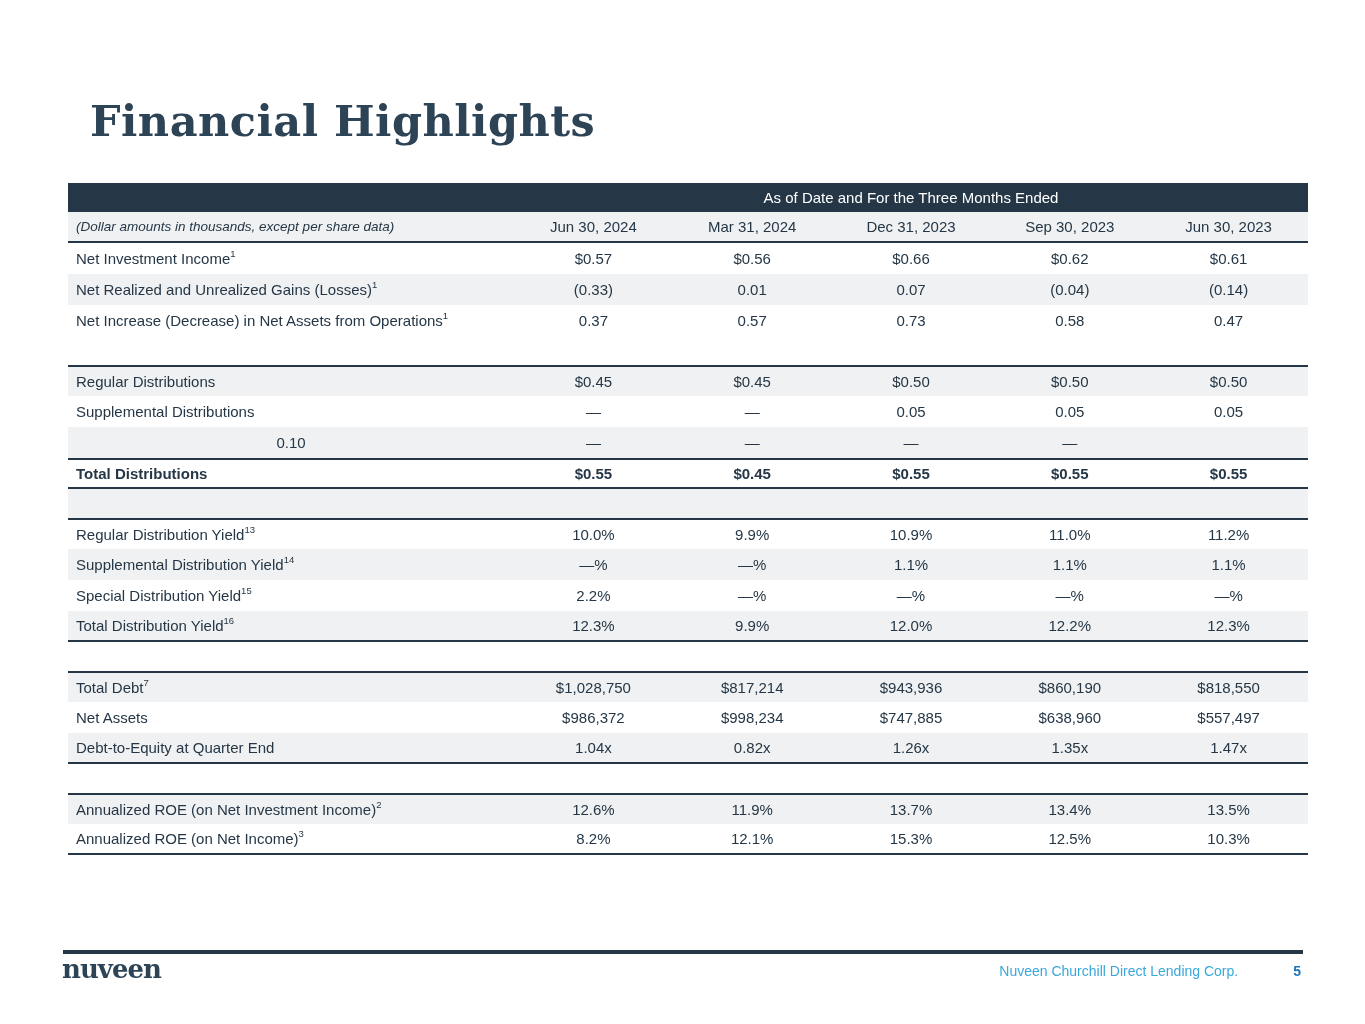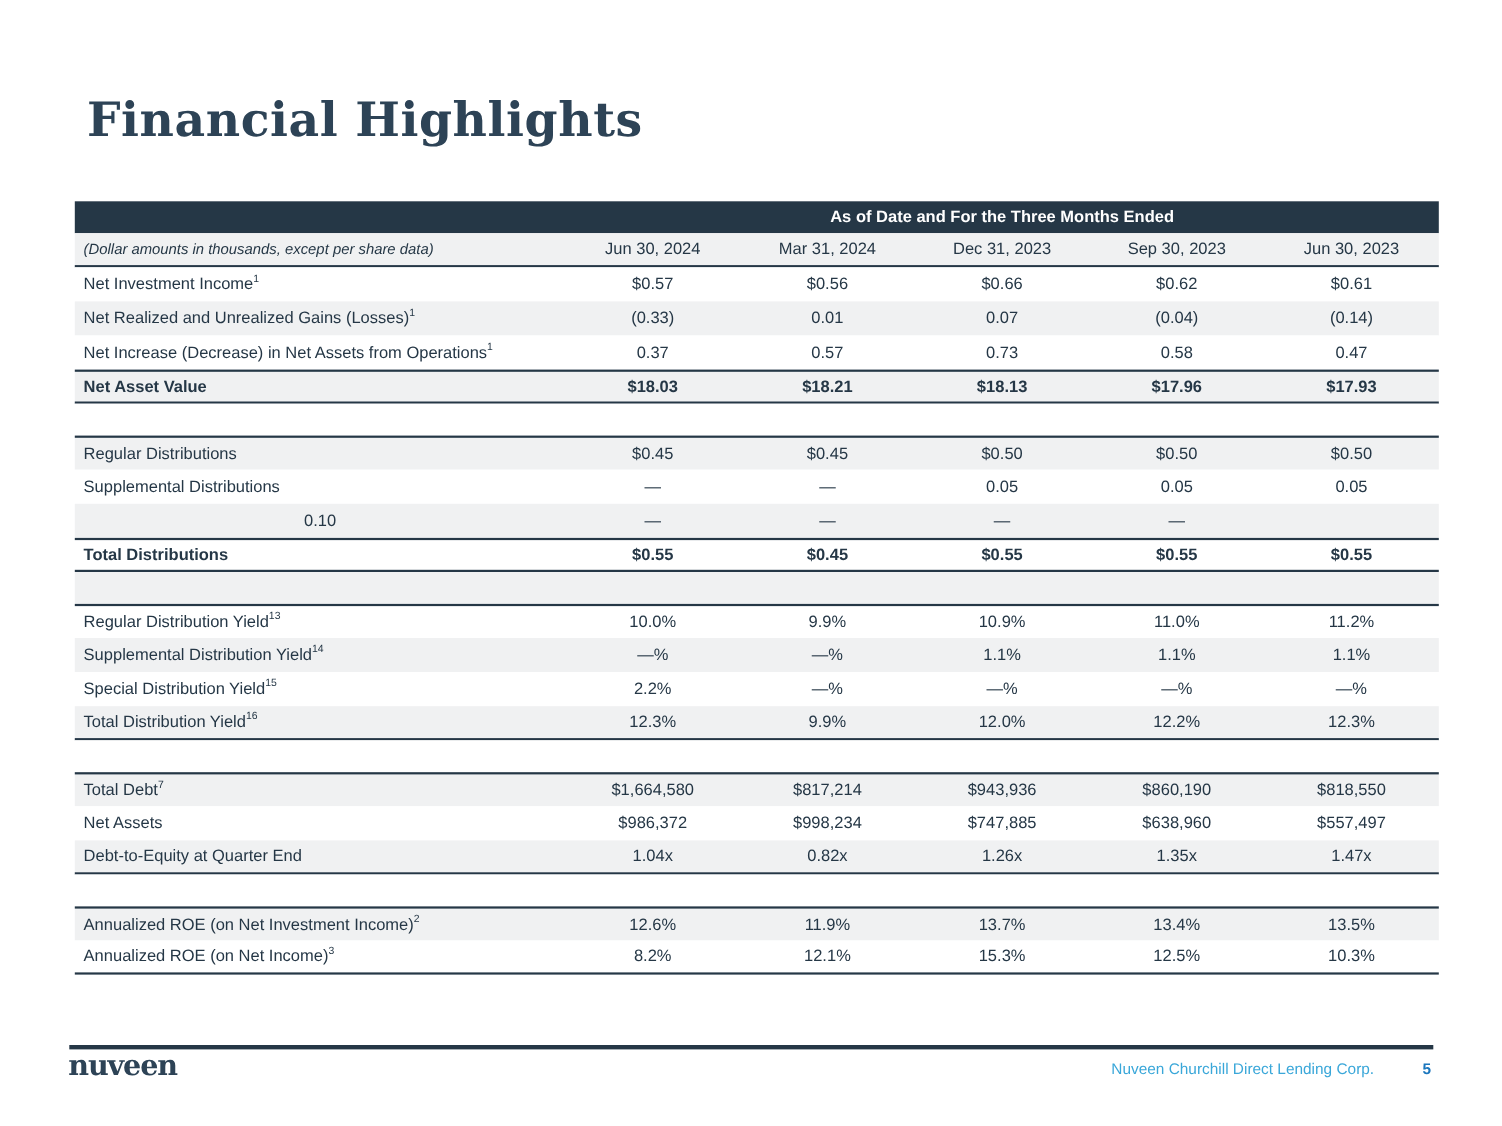--- a/index.html
+++ b/index.html
@@ -9,21 +9,21 @@
     height: 1024px;
     background: #ffffff;
     overflow: hidden;
     font-family: "Liberation Sans", sans-serif;
     color: var(--text, #253746);
   }
   .title {
     position: absolute;
     left: 74px;
     top: 80px;
-    margin: 5px;
+    margin: 16px;
     font-family: "DejaVu Serif", "Liberation Serif", serif;
     font-weight: bold;
     font-size: 43px;
     letter-spacing: 0.5px;
     color: var(--title, #2d4356);
   }
   .ftable {
     position: absolute;
     left: 68px;
     top: 183px;
@@ -33,21 +33,21 @@
   .banner {
     background: var(--dark, #253746);
     height: 29px;
     display: flex;
   }
   .banner-text {
     margin-left: 446px;
     width: 794px;
     text-align: center;
     color: var(--banner-text, #ffffff);
-    font-weight: bold;
+    font-weight: normal;
     font-size: 15px;
     line-height: 29px;
   }
   .trow {
     display: grid;
     grid-template-columns: 446px repeat(5, 1fr);
     align-items: center;
     min-height: 31px;
     box-sizing: border-box;
   }
@@ -90,21 +90,21 @@
     font-size: 26px;
     letter-spacing: -1px;
     color: var(--title, #2d4356);
   }
   .footer-right {
     position: absolute;
     right: 64px;
     top: 963px;
     display: flex;
     align-items: flex-start;
-    gap: 44px;
+    gap: 55px;
     font-size: 14px;
   }
   .company { color: var(--footer-blue, #3aa7d9); }
   .pagenum { color: var(--pagenum-blue, #1b76bd); font-weight: bold; }
 </style>
 </head>
 <body>
 
 <div class="page">
 
@@ -140,28 +140,20 @@
           <div class="cell val">(0.14)</div>
         </div>
         <div class="trow shade-white">
           <div class="cell label">Net Increase (Decrease) in Net Assets from Operations<sup>1</sup></div>
           <div class="cell val">0.37</div>
           <div class="cell val">0.57</div>
           <div class="cell val">0.73</div>
           <div class="cell val">0.58</div>
           <div class="cell val">0.47</div>
         </div>
-        <div class="trow shade-gray bold bt bb">
-          <div class="cell label">Net Asset Value</div>
-          <div class="cell val">$18.03</div>
-          <div class="cell val">$18.21</div>
-          <div class="cell val">$18.13</div>
-          <div class="cell val">$17.96</div>
-          <div class="cell val">$17.93</div>
-        </div>
         <div class="trow shade-white spacer"></div>
         <div class="trow shade-gray bt">
           <div class="cell label">Regular Distributions</div>
           <div class="cell val">$0.45</div>
           <div class="cell val">$0.45</div>
           <div class="cell val">$0.50</div>
           <div class="cell val">$0.50</div>
           <div class="cell val">$0.50</div>
         </div>
         <div class="trow shade-white">
@@ -216,21 +208,21 @@
           <div class="cell label">Total Distribution Yield<sup>16</sup></div>
           <div class="cell val">12.3%</div>
           <div class="cell val">9.9%</div>
           <div class="cell val">12.0%</div>
           <div class="cell val">12.2%</div>
           <div class="cell val">12.3%</div>
         </div>
         <div class="trow shade-white spacer"></div>
         <div class="trow shade-gray bt">
           <div class="cell label">Total Debt<sup>7</sup></div>
-          <div class="cell val">$1,664,580</div>
+          <div class="cell val">$1,028,750</div>
           <div class="cell val">$817,214</div>
           <div class="cell val">$943,936</div>
           <div class="cell val">$860,190</div>
           <div class="cell val">$818,550</div>
         </div>
         <div class="trow shade-white">
           <div class="cell label">Net Assets</div>
           <div class="cell val">$986,372</div>
           <div class="cell val">$998,234</div>
           <div class="cell val">$747,885</div>

